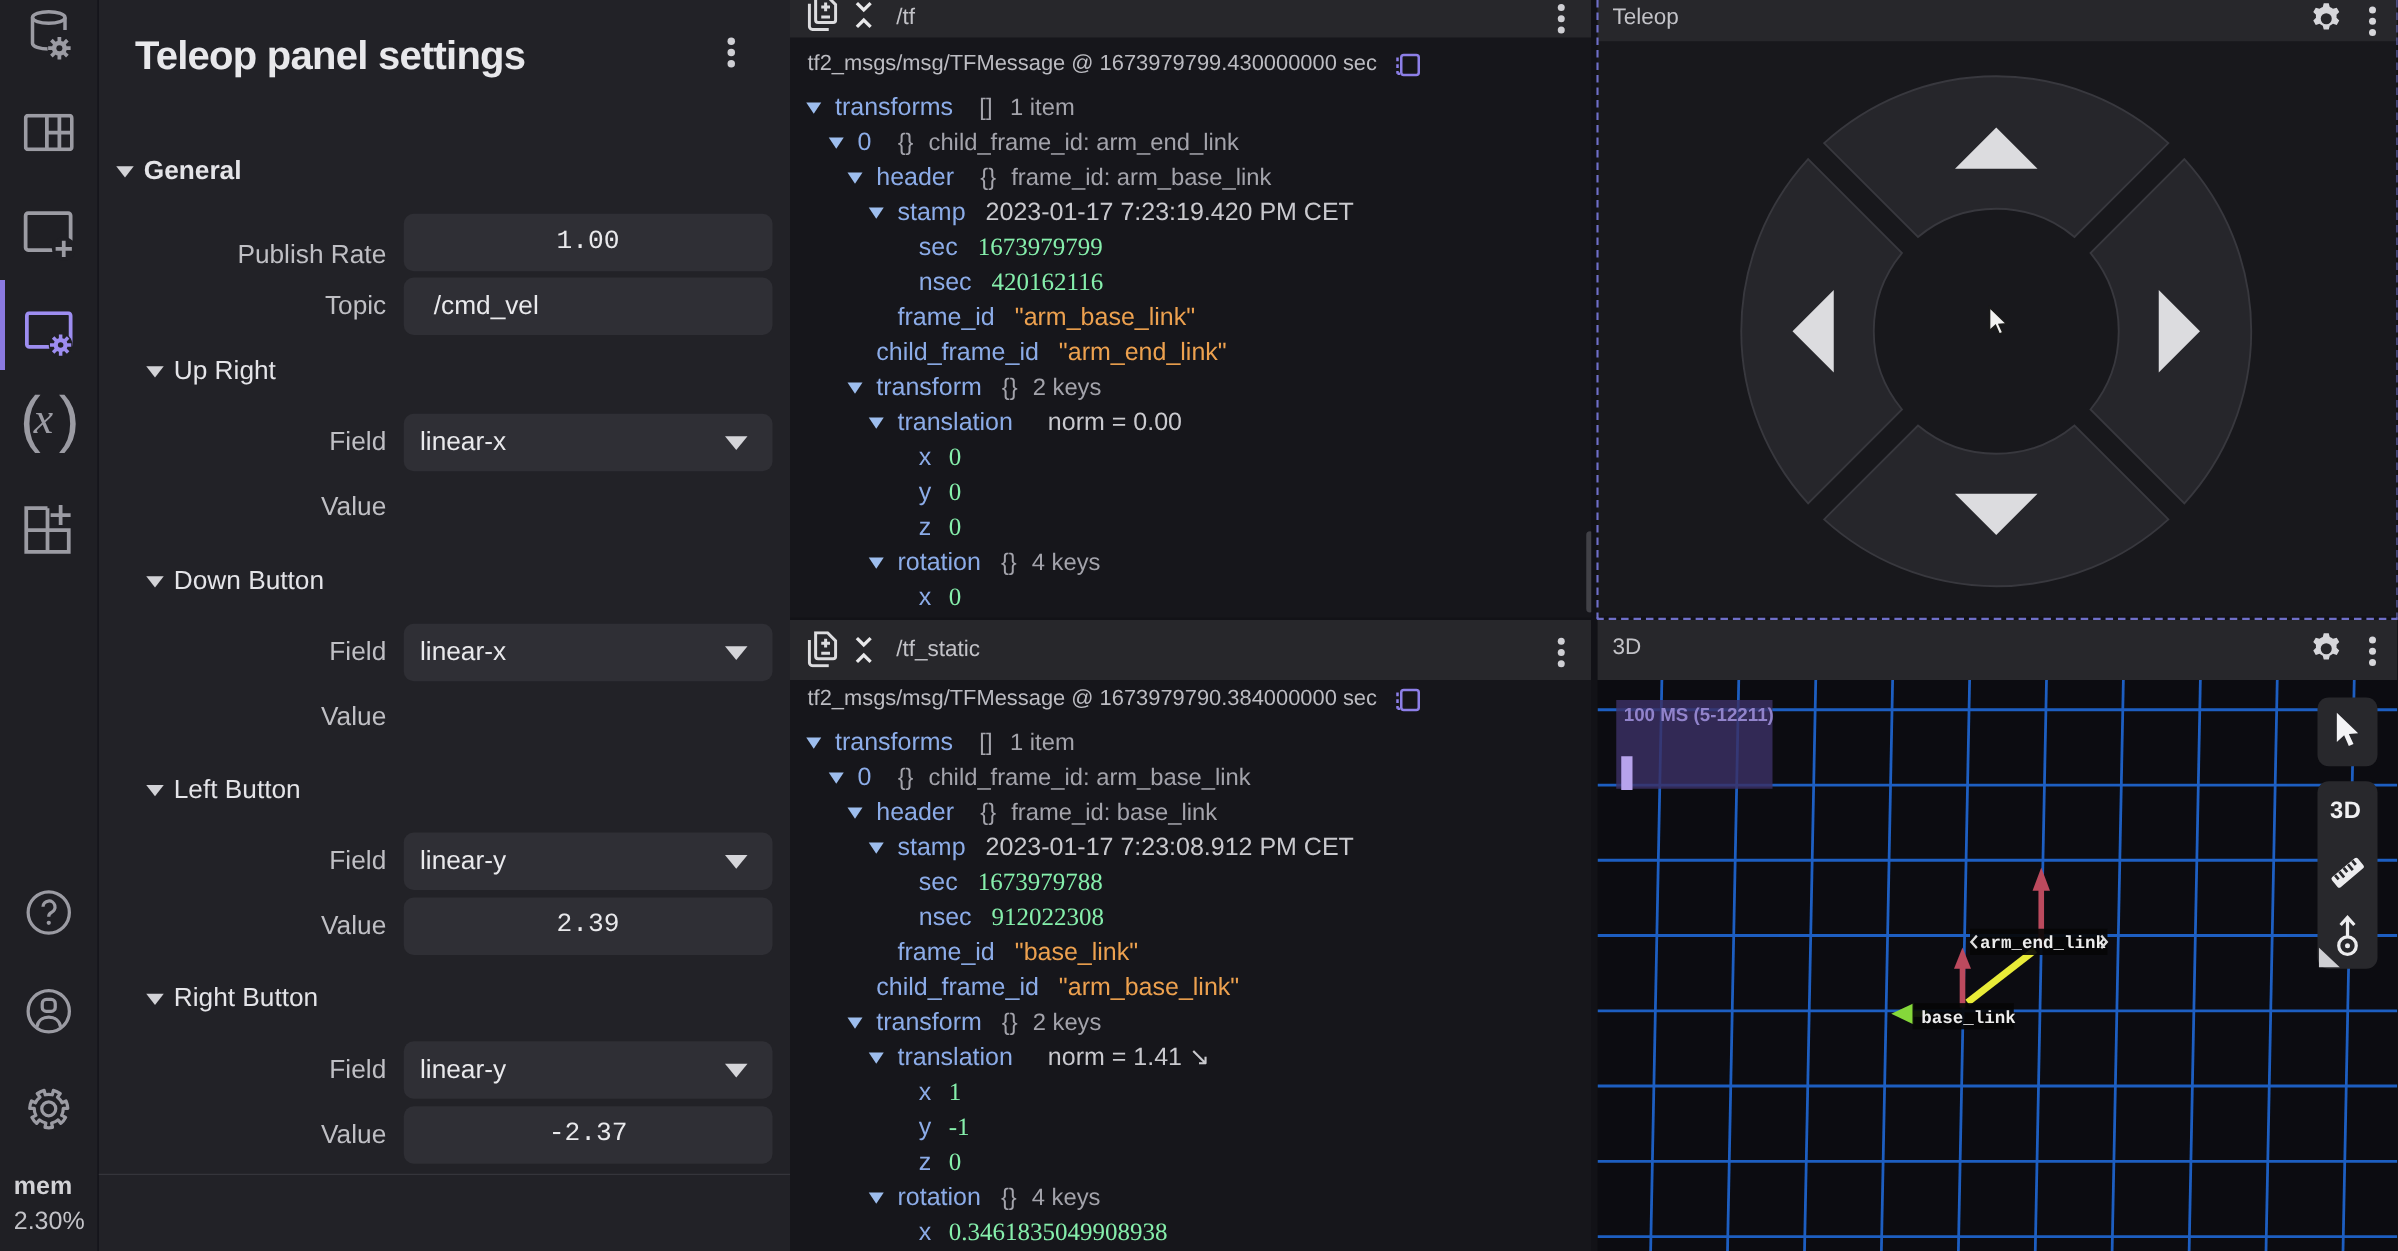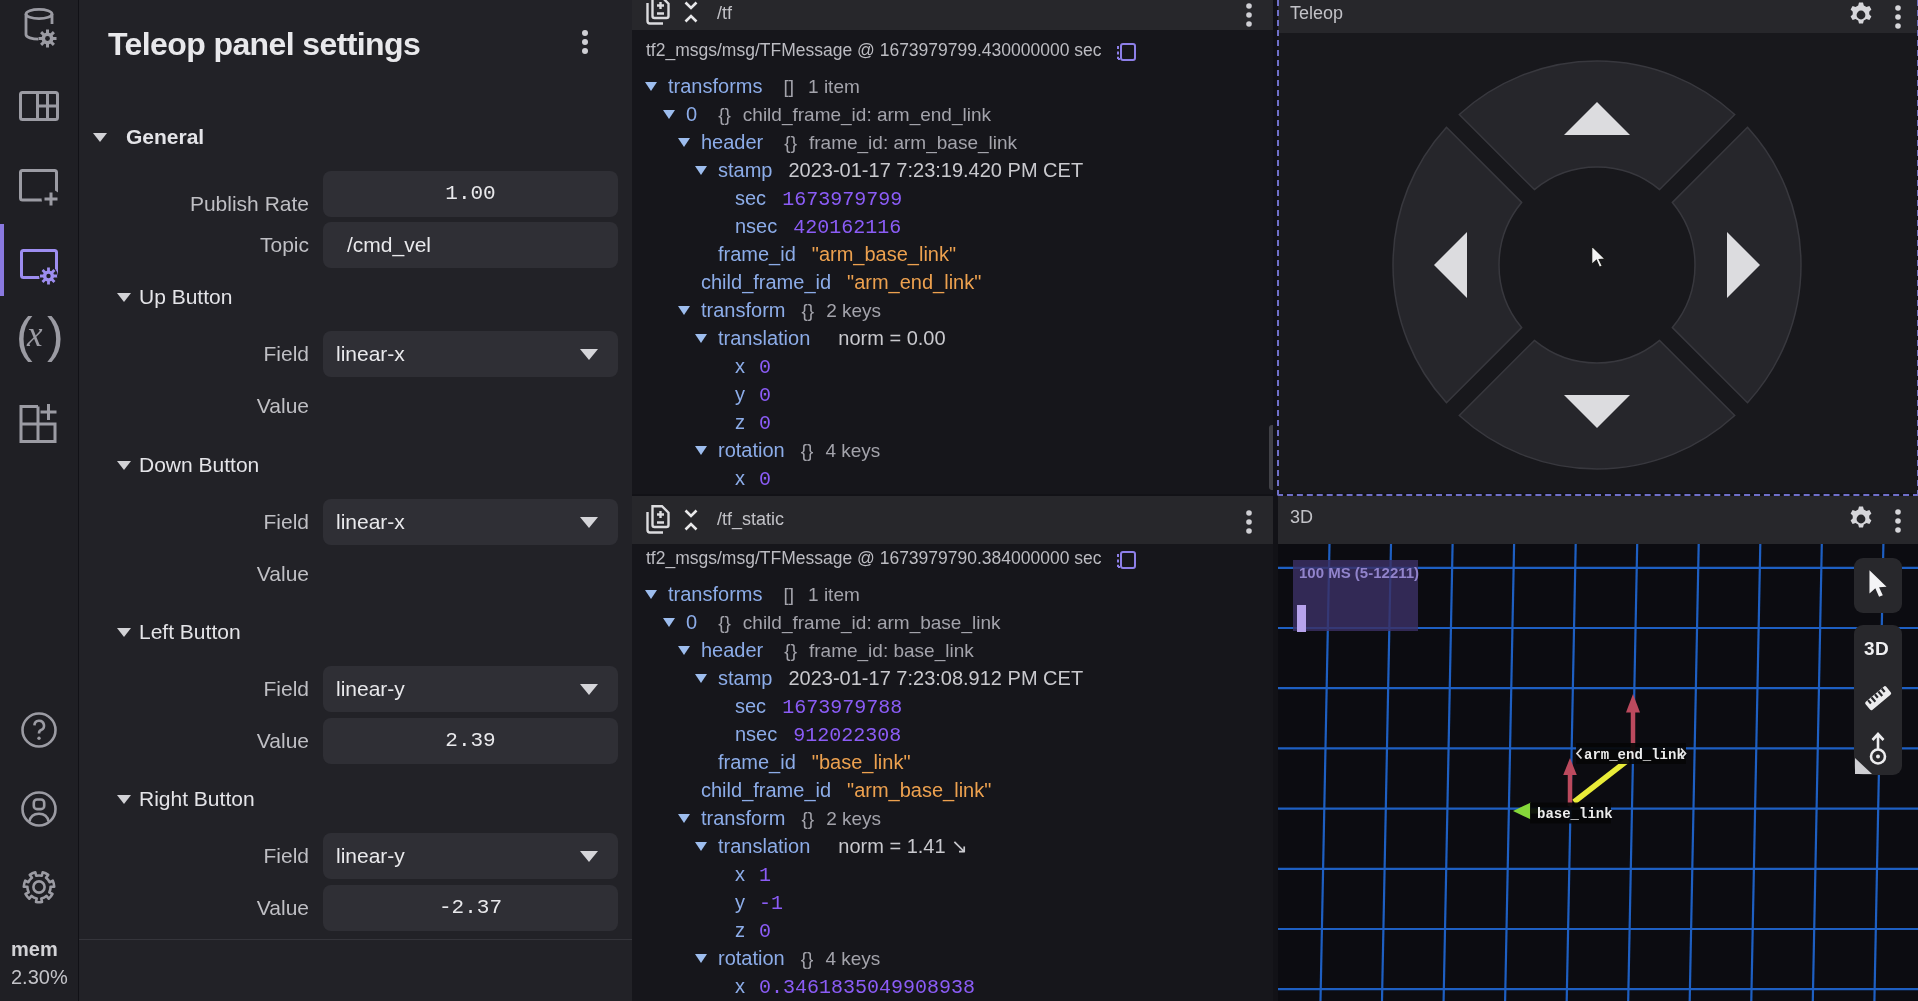--- a/index.html
+++ b/index.html
@@ -3,21 +3,21 @@
 <style>
   html,body{margin:0;padding:0;background:#121217;width:1918px;height:1001px;overflow:hidden;}
   body{font-family:"Liberation Sans",sans-serif;position:relative;}
   .abs{position:absolute;}
   .hdr{position:absolute;left:0;right:0;background:#27272b;}
   .htitle{color:#c2c2c7;font-size:18px;}
   .row{position:absolute;height:28px;line-height:28px;font-size:20px;white-space:nowrap;}
   .k{color:#8cace8;}
   .g{color:#a3a3ab;font-size:19px;}
   .lg{color:#c9c9ce;}
-  .grn{color:#8b5cf6;font-family:Liberation Mono, monospace;font-size:20px;}
+  .grn{color:#86efac;font-family:Liberation Serif, serif;font-size:20px;}
   .org{color:#eda14f;}
   .tri{position:absolute;width:0;height:0;border-left:6.5px solid transparent;border-right:6.5px solid transparent;border-top:9px solid #9dbdee;top:10px;}
   .lbl{position:absolute;width:230px;text-align:right;color:#bfbfc4;font-size:21px;line-height:46px;height:46px;}
   .inp{position:absolute;left:244px;width:295px;height:46px;background:#2f2f35;border-radius:8px;color:#e9e9ec;}
   .inp .ctr{display:block;text-align:center;font-family:"Liberation Mono",monospace;font-size:21px;line-height:46px;}
   .sect{position:absolute;color:#e4e4e8;font-size:21px;line-height:28px;}
   .sect .tri2{position:absolute;left:0;top:10px;width:0;height:0;border-left:7px solid transparent;border-right:7px solid transparent;border-top:9px solid #d2d2d6;}
   .caret{position:absolute;right:20px;top:18px;width:0;height:0;border-left:9px solid transparent;border-right:9px solid transparent;border-top:11px solid #d5d5d9;}
 </style></head>
 <body>
@@ -92,30 +92,30 @@
   <div class="abs" style="left:11px;top:966px;color:#c3c3c8;font-size:20px;">2.30%</div>
 </div>
 
 <div class="abs" style="left:79px;top:0;width:553px;height:1001px;background:#222227;">
 <div class="abs" style="left:29px;top:26px;font-size:32px;font-weight:700;color:#e8e8eb;letter-spacing:-0.6px;">Teleop panel settings</div>
 <svg class="abs" style="left:492px;top:28px;" width="28" height="28" viewBox="0 0 28 28" fill="#cfcfd4">
  <circle cx="14" cy="5" r="3"></circle>
       <circle cx="14" cy="14" r="3"></circle>
       <circle cx="14" cy="23" r="3"></circle>
     </svg>
-<div class="sect" style="left:14px;top:123px;font-weight:700;"><span class="tri2"></span><span style="margin-left:33px;">General</span></div>
+<div class="sect" style="left:14px;top:123px;font-weight:700;"><span class="tri2"></span><span style="margin-left:22px;">General</span></div>
 <div class="lbl" style="left:0px;top:181px;">Publish Rate</div>
     <div class="inp" style="top:171px;">
       <span class="ctr">1.00</span>
     </div>
 <div class="lbl" style="left:0px;top:222px;">Topic</div>
     <div class="inp" style="top:222px;">
       <span style="display:block;margin-left:24px;font-size:21px;line-height:46px;color:#e9e9ec;">/cmd_vel</span>
     </div>
-<div class="sect" style="left:38px;top:283px;"><span class="tri2"></span><span style="margin-left:22px;">Up Button</span></div>
+<div class="sect" style="left:38px;top:283px;"><span class="tri2"></span><span style="margin-left:22px;">Up Right</span></div>
 <div class="lbl" style="left:0px;top:331px;">Field</div>
     <div class="inp" style="top:331px;">
       <span style="display:block;margin-left:13px;font-size:21px;line-height:46px;color:#e9e9ec;">linear-x</span>
       <span class="caret"></span>
     </div>
 <div class="lbl" style="left:0px;top:383px;">Value</div>
 <div class="sect" style="left:38px;top:451px;"><span class="tri2"></span><span style="margin-left:22px;">Down Button</span></div>
 <div class="lbl" style="left:0px;top:499px;">Field</div>
     <div class="inp" style="top:499px;">
       <span style="display:block;margin-left:13px;font-size:21px;line-height:46px;color:#e9e9ec;">linear-x</span>

